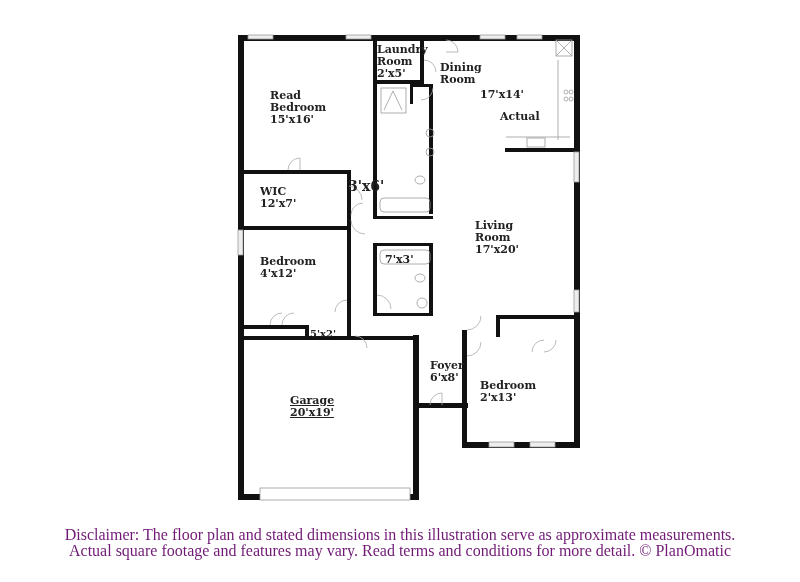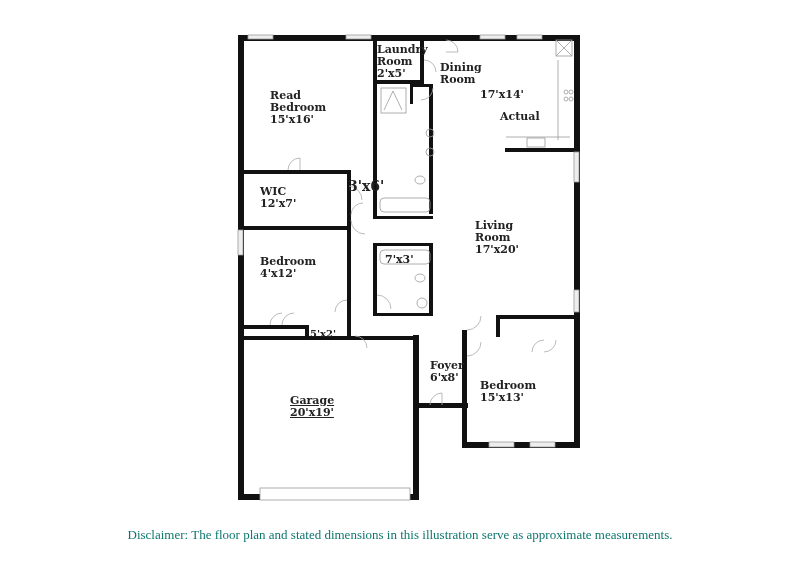--- a/index.html
+++ b/index.html
@@ -1,19 +1,19 @@
 <!DOCTYPE html>
 <html><head>
 <meta charset="utf-8">
 <style>
   html, body { margin:0; padding:0; background:#ffffff; }
   body { width:800px; height:582px; position:relative; overflow:hidden; font-family:"DejaVu Serif", serif; }
   #plan { position:absolute; left:0; top:0; width:800px; height:582px; }
   .lbl { position:absolute; font-family:"DejaVu Serif", serif; font-weight:bold; color:#222; font-size:11px; line-height:12px; white-space:nowrap; }
-  .disclaimer { position:absolute; left:0; width:800px; top:527px; text-align:center; font-family:"Liberation Serif", serif; font-size:13px; line-height:16px; color:#0f766e; }
+  .disclaimer { position:absolute; left:0; width:800px; top:527px; text-align:center; font-family:"Liberation Serif", serif; font-size:16px; line-height:16px; color:#701a75; }
 </style>
 </head>
 <body>
 
 <svg id="plan" viewBox="0 0 800 582" xmlns="http://www.w3.org/2000/svg">
   <g fill="#111">
 
     <rect x="238" y="35" width="340" height="6"></rect>
 
     <rect x="238" y="35" width="6" height="465"></rect>
@@ -154,18 +154,19 @@
 <div class="lbl" style="left:290px;top:395px;width:80px;text-decoration:underline;">
   <div>Garage</div>
   <div>20'x19'</div>
 </div>
 <div class="lbl" style="left:418px;top:360px;width:44px;margin-left:12px;">
   <div>Foyer</div>
   <div>6'x8'</div>
 </div>
 <div class="lbl" style="left:480px;top:380px;width:76px;">
   <div>Bedroom</div>
-  <div>15'x13'</div>
+  <div>2'x13'</div>
 </div>
 
 <div class="disclaimer">
   <div>Disclaimer: The floor plan and stated dimensions in this illustration serve as approximate measurements.</div>
+  <div>Actual square footage and features may vary. Read terms and conditions for more detail. © PlanOmatic</div>
 </div>
 
 </body></html>

